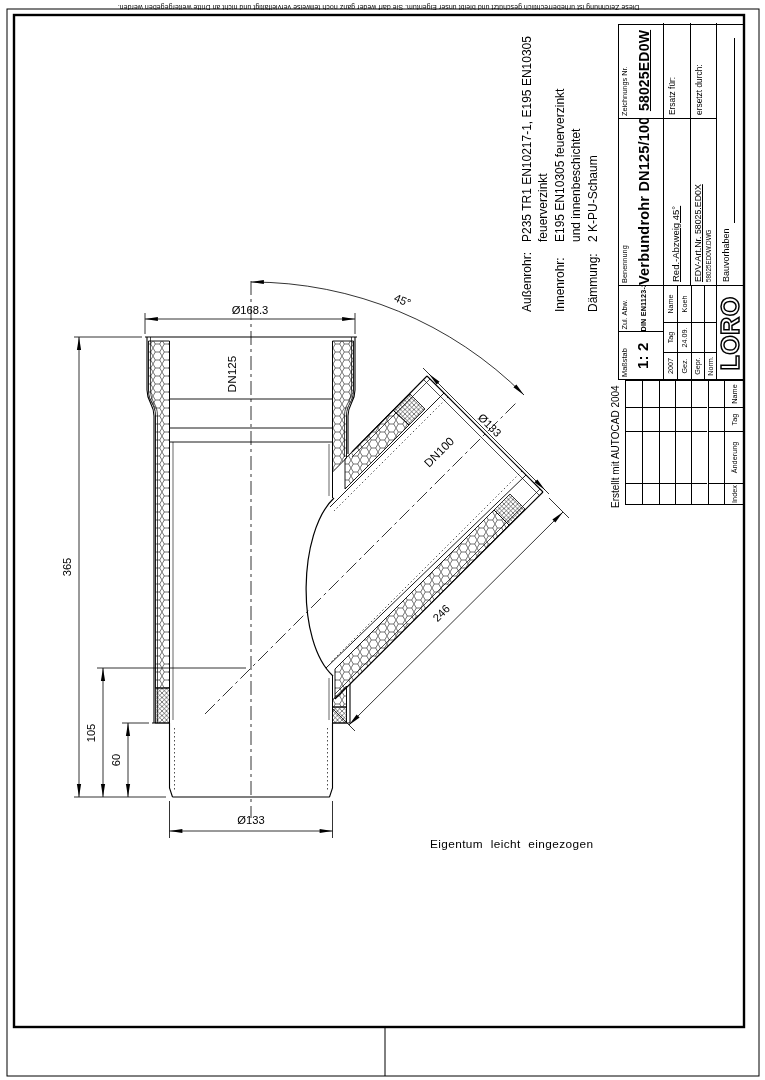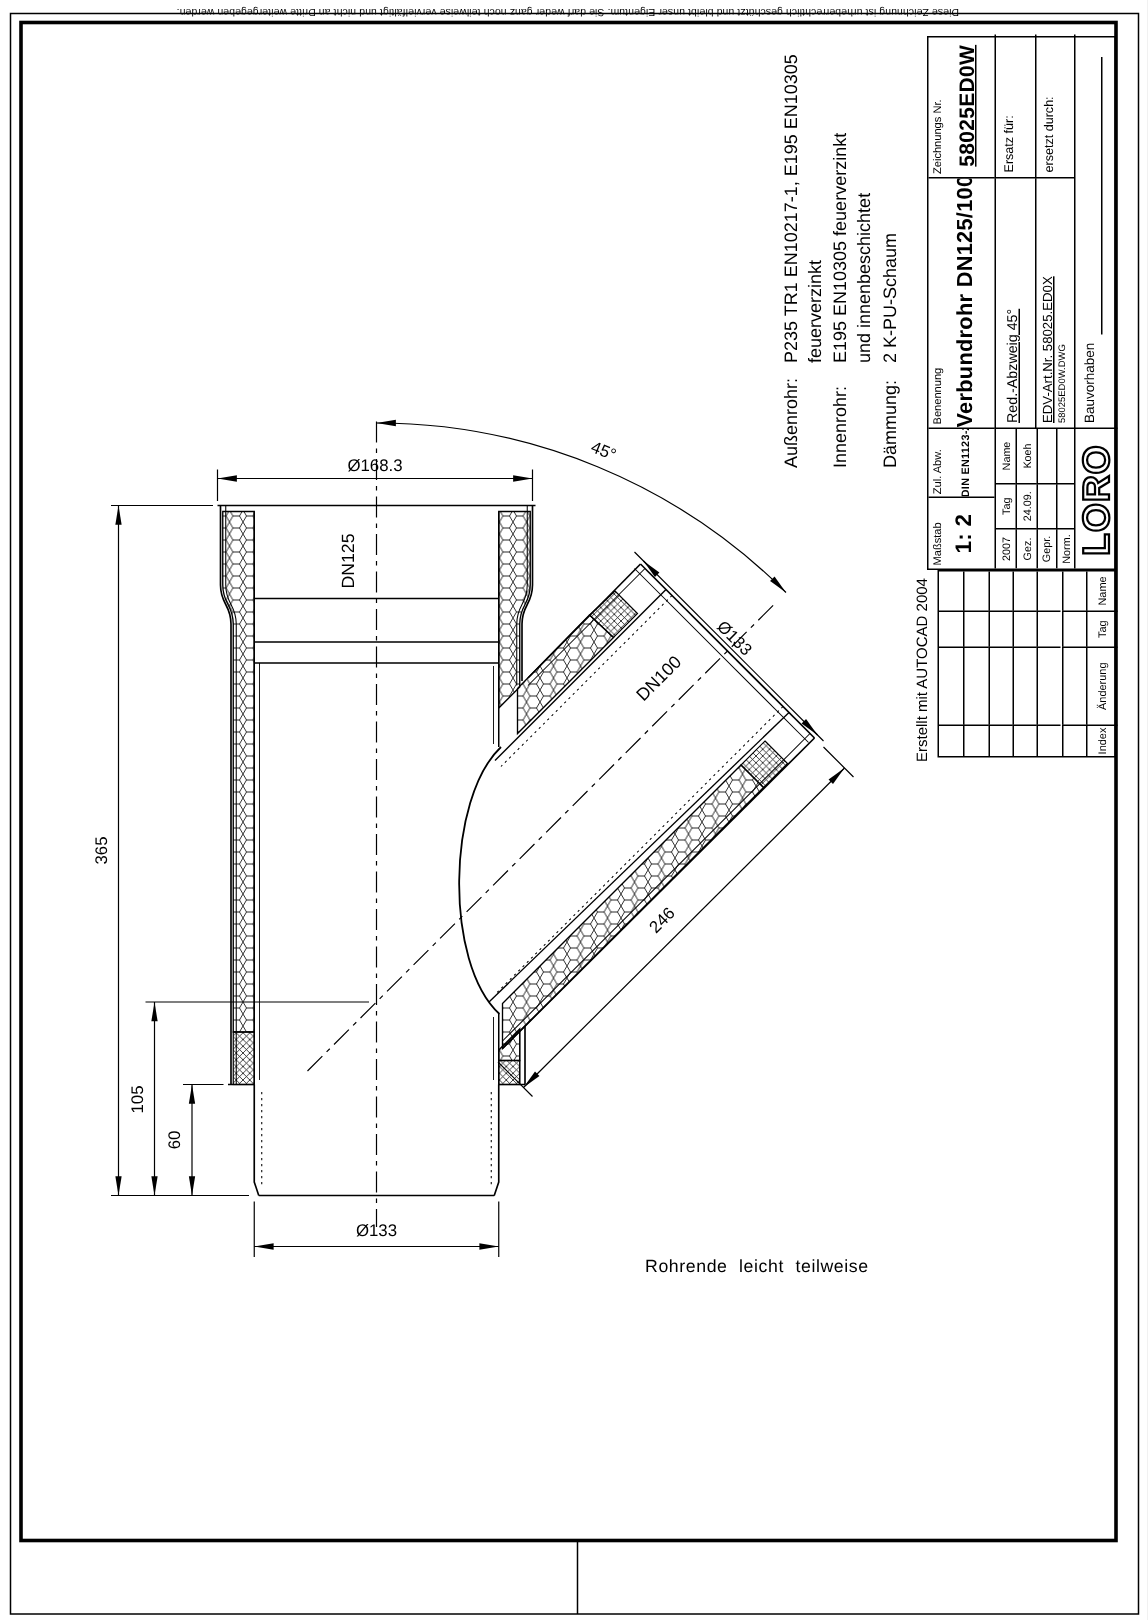--- a/index.html
+++ b/index.html
@@ -162,21 +162,21 @@
     <div class="srow">
       <span class="slabel"></span>
       <span>und innenbeschichtet</span>
     </div>
     <div class="srow">
       <span class="slabel">Dämmung:</span>
       <span>2 K-PU-Schaum</span>
     </div>
   </div>
 
-  <div id="endnote">Rohrende leicht teilweise</div>
+  <div id="endnote">Eigentum leicht eingezogen</div>
 
   <div id="titlearea" class="rot">
 
     <div id="autocad-note">Erstellt mit AUTOCAD 2004</div>
 
     <div id="revtable">
       <div class="rrow" style="top:0;height:16.3px;">
         <div class="rcell rc1" style="border-top:none;"></div>
           <div class="rcell rc2" style="border-top:none;"></div>
           <div class="rcell rc3" style="border-top:none;"></div>

